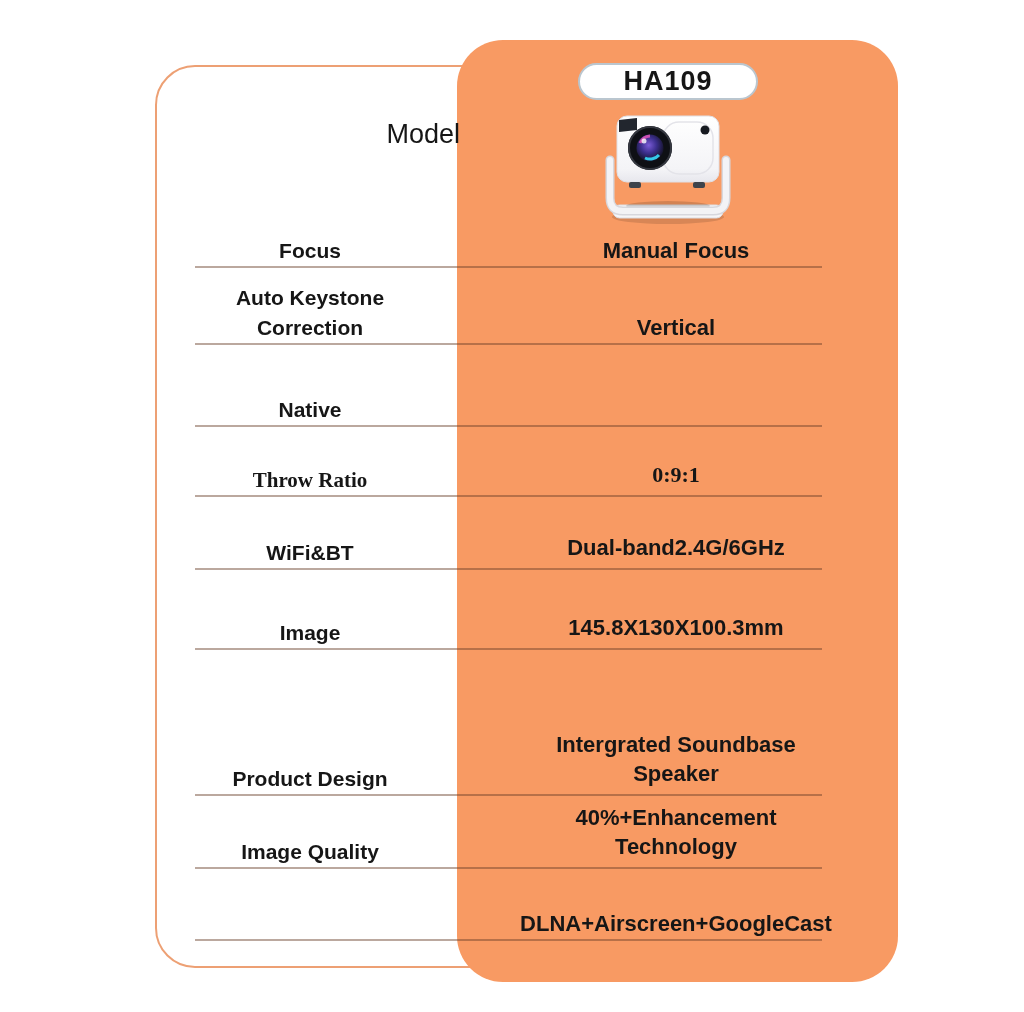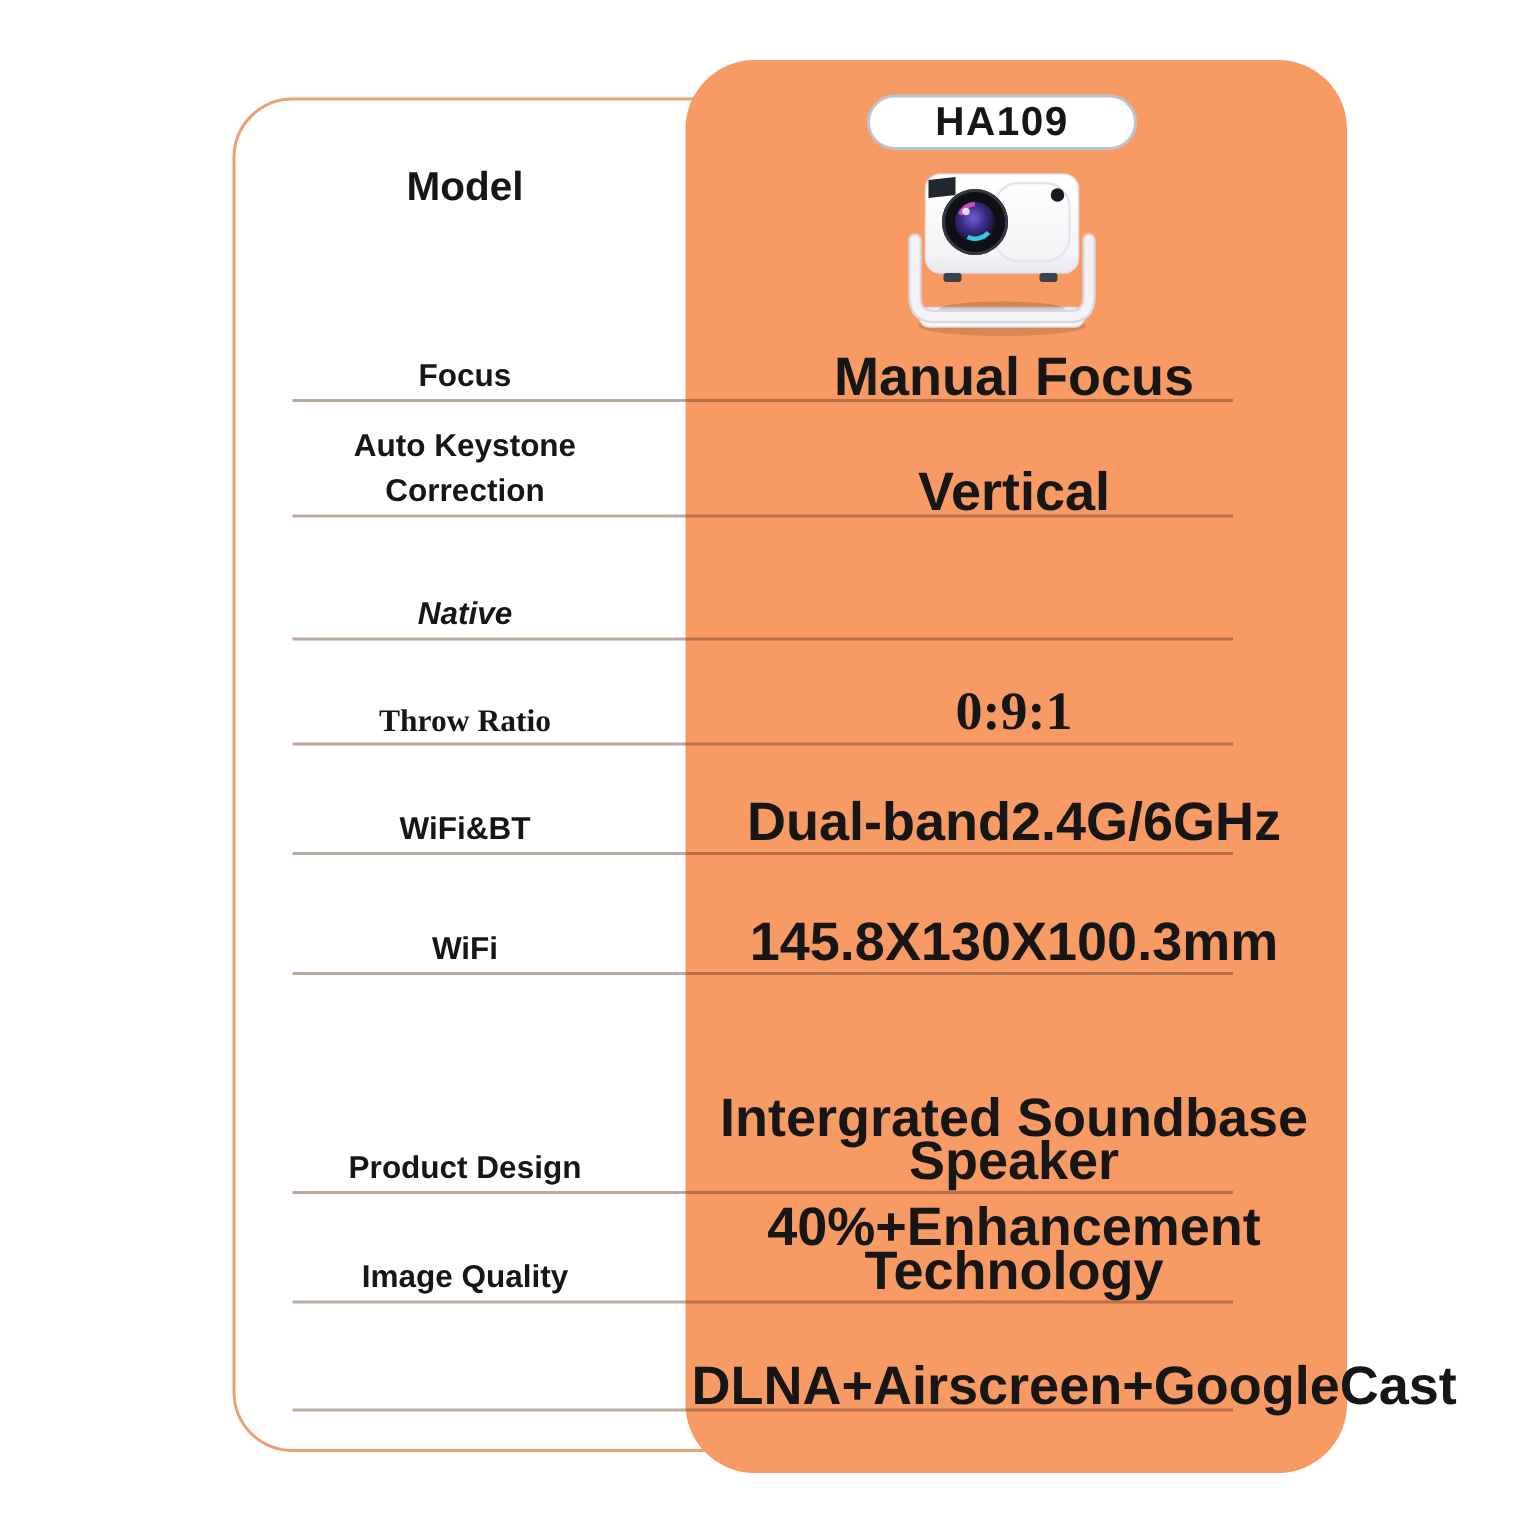--- a/index.html
+++ b/index.html
@@ -26,44 +26,44 @@
     background:#ffffff; border:2px solid #bac6cf; border-radius:19px;
     display:flex; align-items:center; justify-content:center;
     font-size:27px; font-weight:bold; letter-spacing:1px;
   }
 
   
   .projector { position:absolute; left:593px; top:110px; z-index:4; }
 
   
   .model-label {
-    position:absolute; left:160px; top:108px; width:300px; z-index:3;
-    text-align:center; font-size:27px; font-weight:bold; line-height:32px;
+    position:absolute; left:160px; top:118px; width:300px; z-index:3;
+    text-align:right; font-size:27px; font-weight:normal; line-height:32px;
   }
 
   
   .row {
     position:absolute; left:195px; width:627px; z-index:3;
     border-bottom:2px solid rgba(105,62,40,0.45);
   }
   .row .lbl {
     position:absolute; left:-35px; width:300px; bottom:0;
     text-align:center; font-size:21px; font-weight:bold; line-height:30px;
     white-space:pre-line;
   }
   .row .val {
     position:absolute; left:266px; width:430px; bottom:6px;
-    text-align:center; font-size:36px; font-weight:bold; line-height:29px;
+    text-align:center; font-size:22px; font-weight:bold; line-height:29px;
     white-space:pre-line;
   }
   .row .val.tight { bottom:1px; }
 
   .r2  { top:204px; height:64px; }
   .r3  { top:249px; height:96px; }
-  .r4  { top:363px; height:64px;font-style:italic; }
+  .r4  { top:363px; height:64px; }
   .r5  { top:433px; height:64px;font-family:Liberation Serif, serif; }
   .r6  { top:506px; height:64px; }
   .r7  { top:586px; height:64px; }
   .r8  { top:657px; height:64px; }
   .r9  { top:700px; height:96px; }
   .r10 { top:773px; height:96px; }
   .r11 { top:877px; height:64px; }
 </style>
 </head>
 <body>
@@ -132,21 +132,21 @@
     <div class="lbl">Throw Ratio</div>
     <div class="val">0:9:1</div>
   </div>
 
   <div class="row r6">
     <div class="lbl">WiFi&amp;BT</div>
     <div class="val">Dual-band2.4G/6GHz</div>
   </div>
 
   <div class="row r7">
-    <div class="lbl">WiFi</div>
+    <div class="lbl">Image</div>
     <div class="val">145.8X130X100.3mm</div>
   </div>
 
 
   <div class="row r9">
     <div class="lbl">Product Design</div>
     <div class="val">Intergrated Soundbase
 Speaker</div>
   </div>
 

